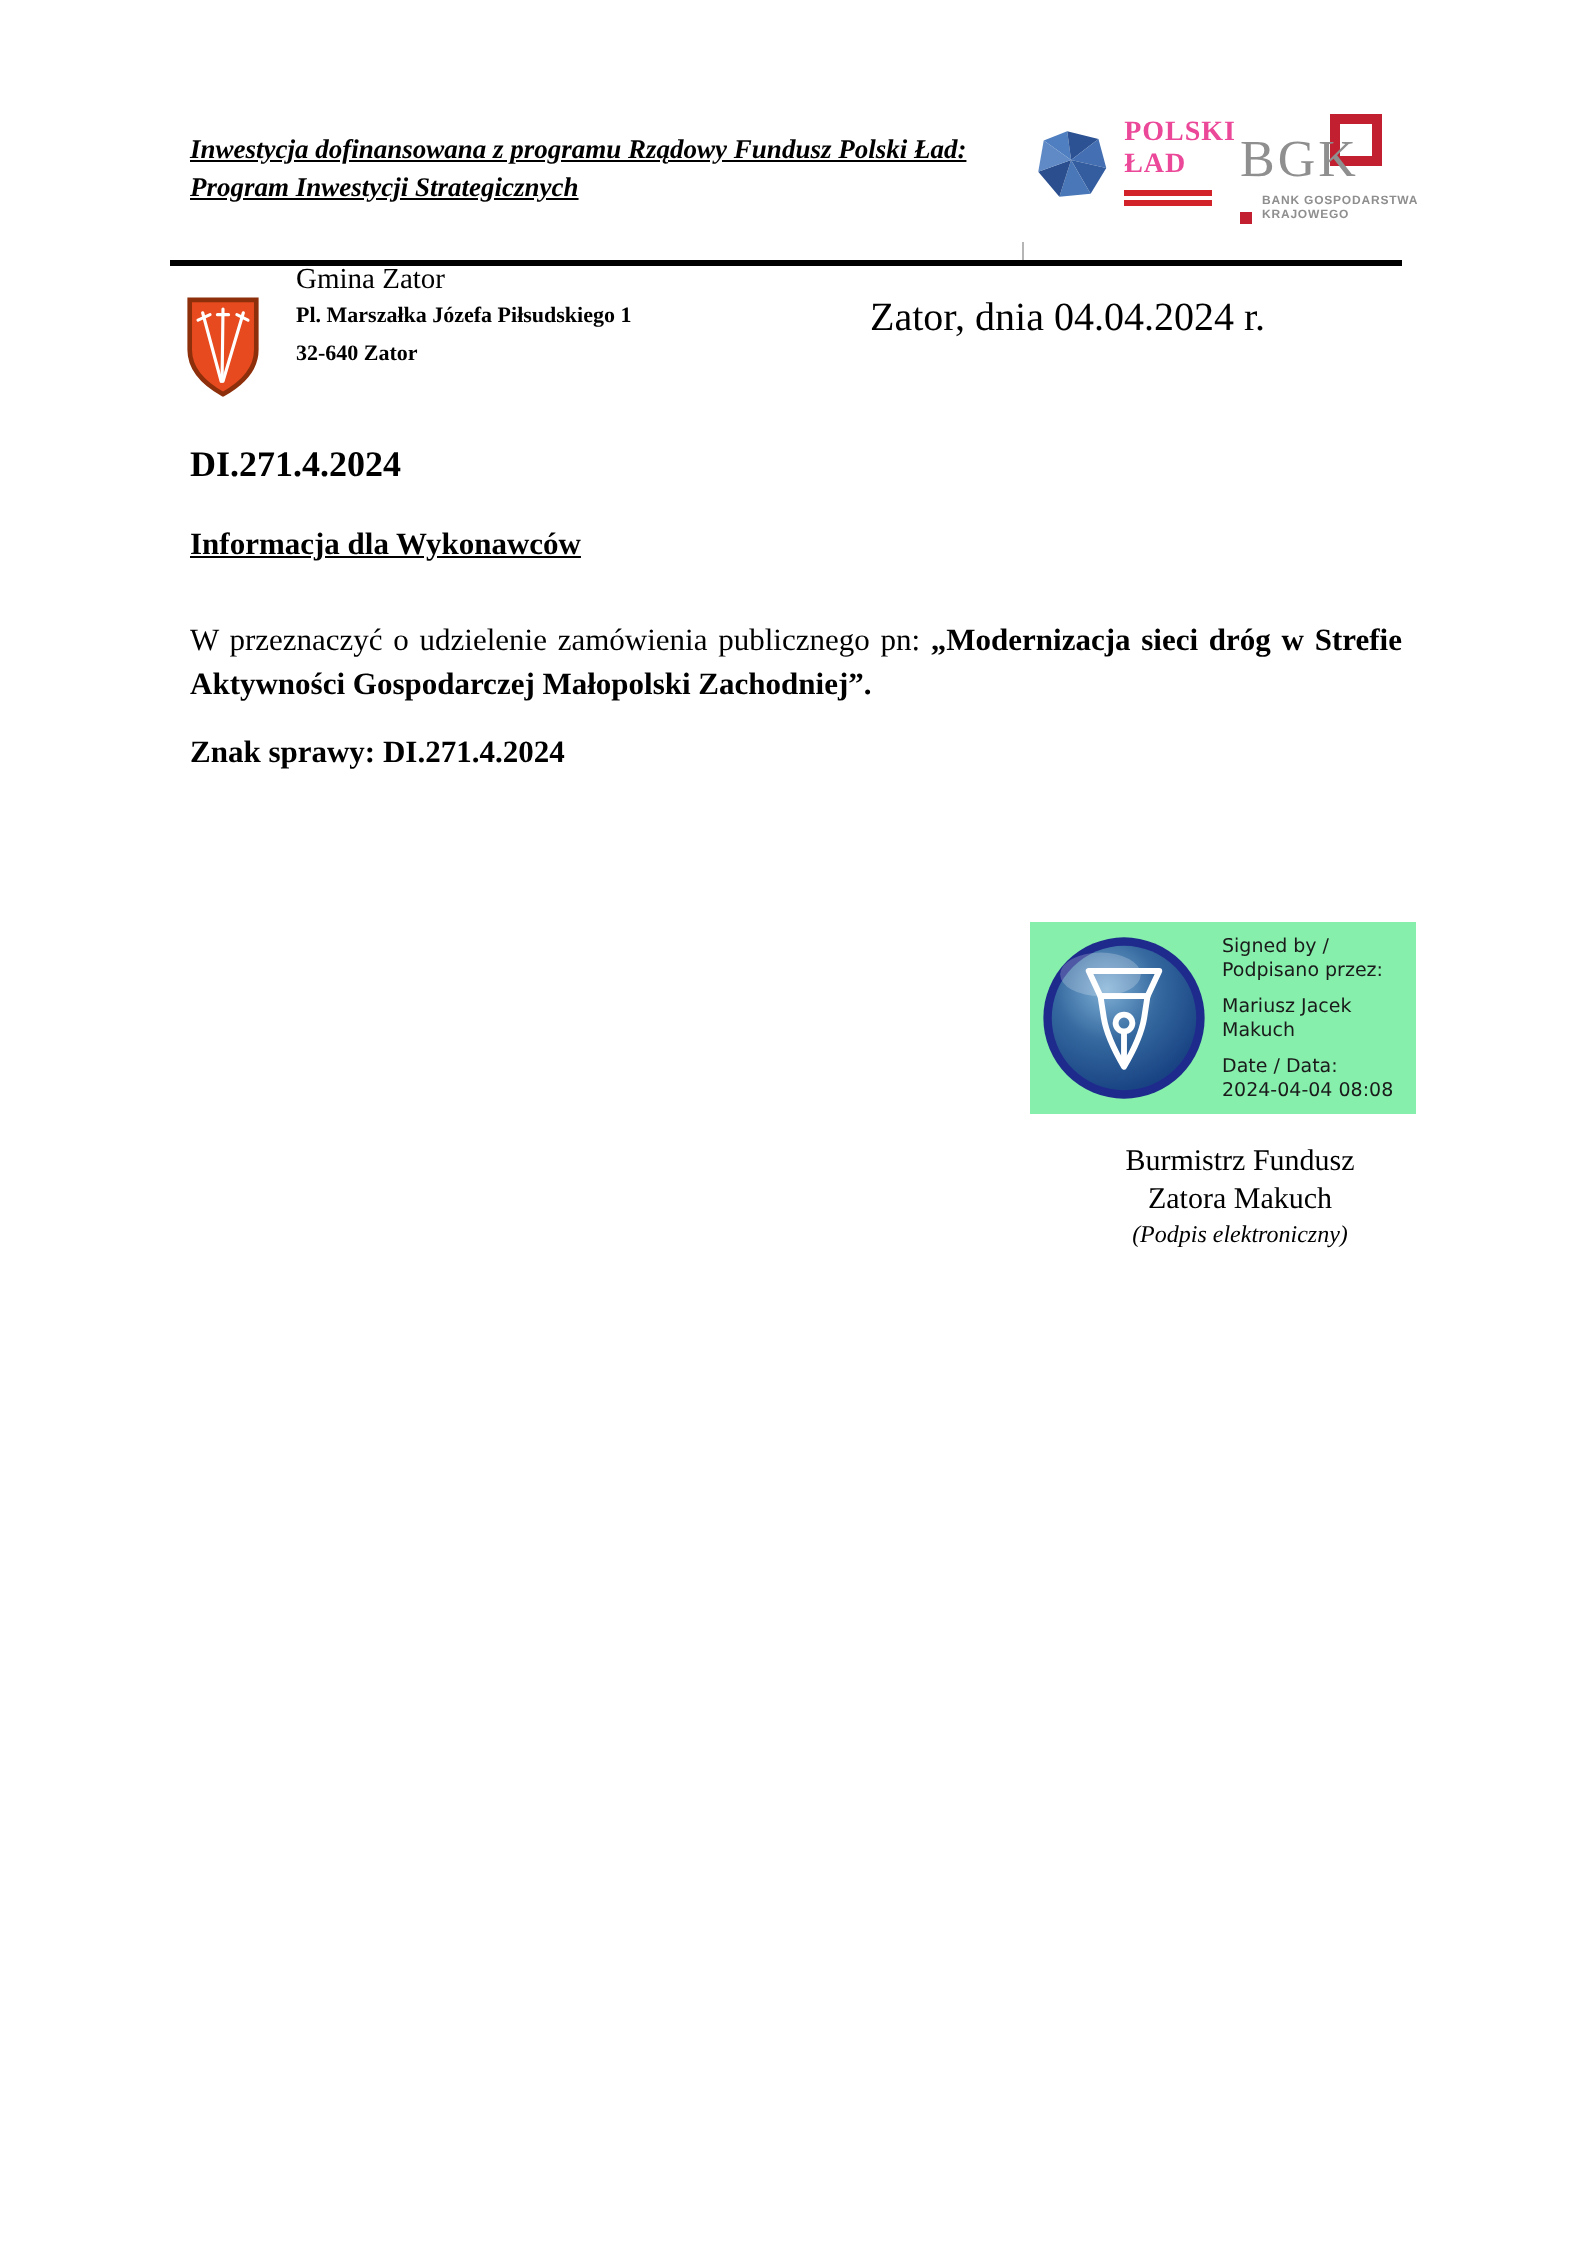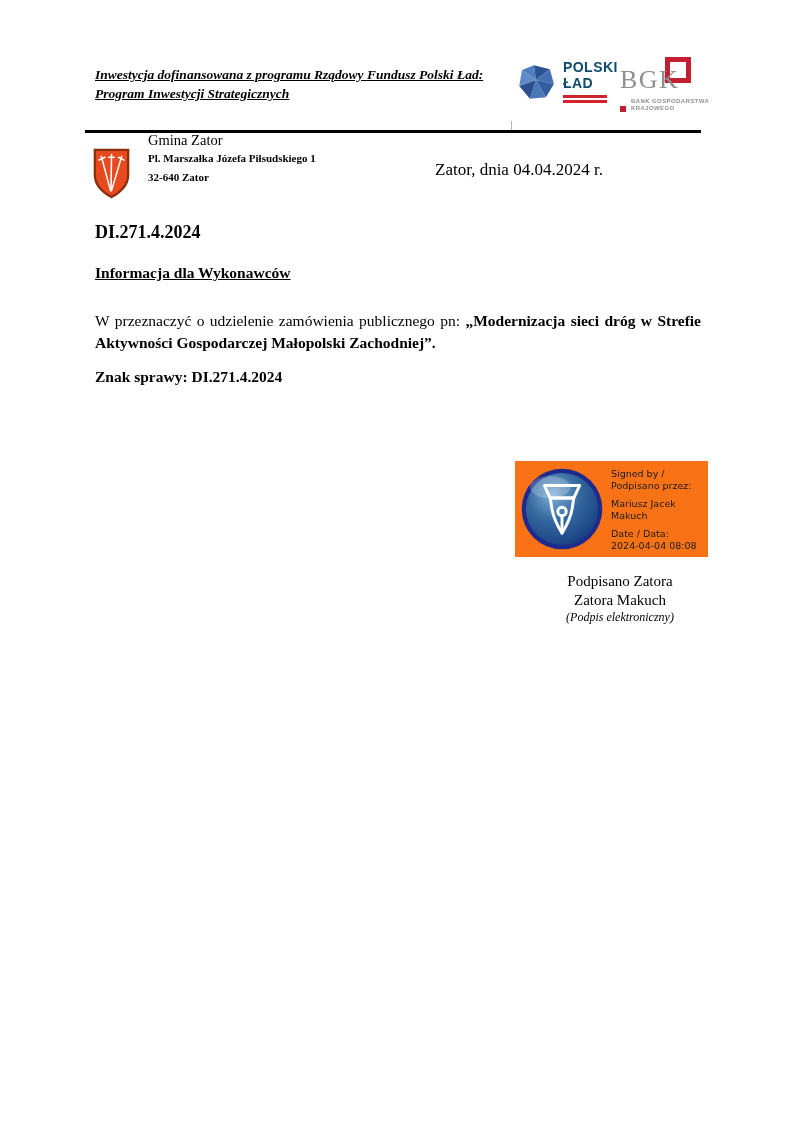--- a/index.html
+++ b/index.html
@@ -17,21 +17,21 @@
   .funding-note {
     position:absolute; left:95px; top:65px; width:430px;
     font-size:13.5px; line-height:19px;
     font-weight:bold; font-style:italic;
   }
   .funding-note div { text-decoration:underline; }
 
   
   .pl-logo { position:absolute; left:516px; top:54px; width:102px; height:58px; display:flex; gap:7px; }
   .pl-logo svg { width:46px; height:50px; margin-top:3px; }
-  .pl-text { font-family:Liberation Sans, sans-serif; color:#0c4a6e; margin-top:5px; }
+  .pl-text { font-family:Liberation Serif, serif; color:#ec4899; margin-top:5px; }
   .pl-text .l1 { font-size:14px; font-weight:700; letter-spacing:0.5px; }
   .pl-text .l2 { font-size:14px; font-weight:800; letter-spacing:0.5px; }
   .pl-stripes { width:44px; margin-top:4px; }
   .pl-stripes .s { height:2.5px; background:#d2232a; }
   .pl-stripes .gap { height:2.5px; background:#fff; }
 
   
   .bgk-logo { position:absolute; left:620px; top:56px; width:90px; height:62px; }
   .bgk-square { position:absolute; left:45px; top:1px; width:26px; height:26px; border:5px solid #c21f30; background:#fff; }
   .bgk-abbr { position:absolute; left:0; top:11px; font-family:"Liberation Serif", serif; font-size:26px; line-height:26px; color:#8f8f8f; letter-spacing:1.5px; }
@@ -40,35 +40,35 @@
 
   
   .rule { position:absolute; left:85px; top:130px; width:616px; height:3px; background:#000; }
   .rule-tick { position:absolute; left:511px; top:121px; width:1px; height:9px; background:#b5b5b5; }
 
   
   .coa { position:absolute; left:93px; top:147px; width:37px; height:53px; }
   .sender { position:absolute; left:148px; top:131px; }
   .sender .name { font-size:14.5px; line-height:18px; }
   .sender .addr { font-size:11px; line-height:19px; font-weight:bold; }
-  .dateline { position:absolute; left:435px; top:160px; font-size:17px; }
+  .dateline { position:absolute; left:435px; top:148px; font-size:20px; }
 
   .refno { position:absolute; left:95px; top:222px; font-size:18px; font-weight:bold; }
 
   .doc-title { position:absolute; left:95px; top:264px; width:606px; text-align:left; font-size:15.5px; font-weight:bold; }
   .doc-title span { text-decoration:underline; }
 
   .para { position:absolute; left:95px; width:606px; font-size:15.5px; line-height:21.5px; text-align:justify; }
   .para .b { font-weight:bold; }
   .para1 { top:310px; }
   .znak  { position:absolute; left:95px; top:368px; font-size:15.5px; font-weight:bold; }
   .para2 { top:403px; line-height:22px; text-indent:54px; }
 
   
-  .stamp { position:absolute; left:515px; top:461px; width:193px; height:96px; background:#f97316; }
+  .stamp { position:absolute; left:515px; top:461px; width:193px; height:96px; background:#86efac; }
   .stamp svg { position:absolute; left:5px; top:6px; width:84px; height:84px; }
   .stamp-text { position:absolute; left:96px; top:7px; font-family:"DejaVu Sans", sans-serif; font-size:9.5px; line-height:11.5px; color:#1a1a1a; }
   .stamp-text .grp { margin-bottom:7px; }
   .stamp-text .grp:last-child { margin-bottom:13px; }
 
   
   .sig { position:absolute; left:540px; top:572px; width:160px; text-align:center; }
   .sig .t { font-size:15px; line-height:19px; }
   .sig .n { font-size:15px; line-height:19px; }
   .sig .e { font-size:12px; line-height:15px; font-style:italic; }
@@ -177,18 +177,18 @@
         <div>Makuch</div>
       </div>
       <div class="grp">
         <div>Date / Data:</div>
         <div>2024-04-04 08:08</div>
       </div>
     </div>
   </div>
 
   <div class="sig">
-    <div class="t">Podpisano Zatora</div>
+    <div class="t">Burmistrz Fundusz</div>
     <div class="n">Zatora Makuch</div>
     <div class="e">(Podpis elektroniczny)</div>
   </div>
 
 </div>
 
 </body></html>

